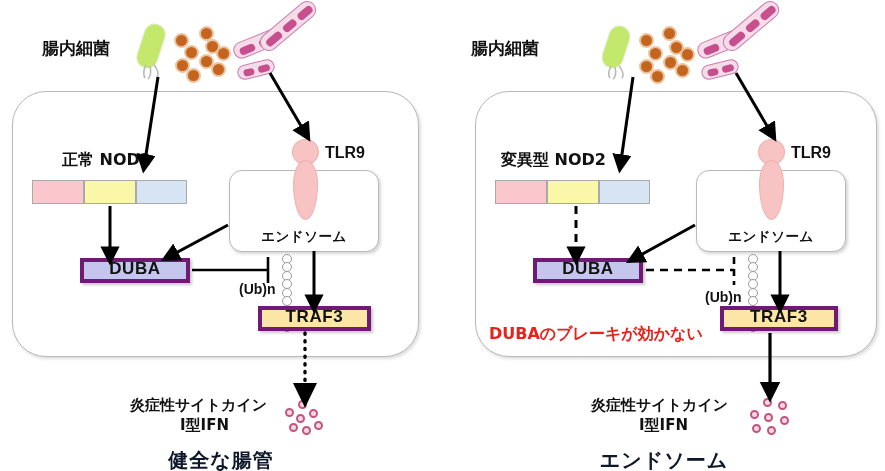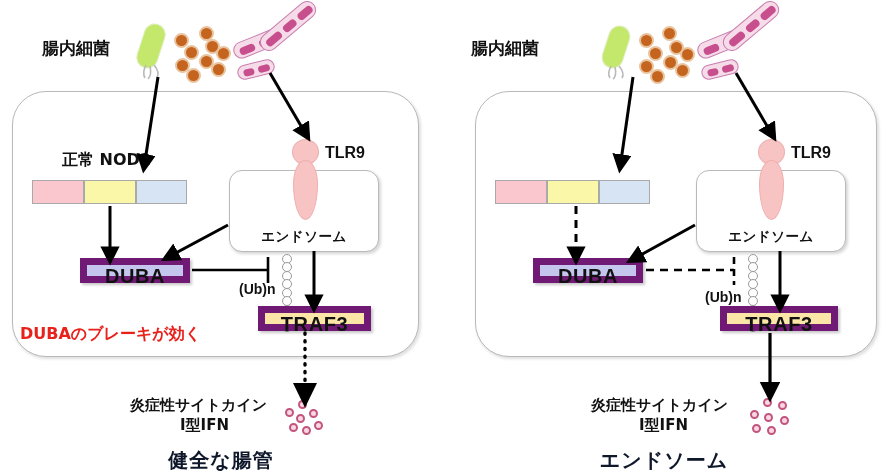--- a/index.html
+++ b/index.html
@@ -45,23 +45,23 @@
     font-family:"DejaVu Sans","Liberation Sans",sans-serif;
   }
 
   
   .nod2{position:absolute;display:flex;height:24px;}
   .nod2 .seg{height:100%;border:1px solid #a9a9a9;box-sizing:border-box;}
   .nod2 .seg+.seg{border-left:1px solid #a9a9a9;}
 
   
   .pbox{
-    position:absolute;display:flex;align-items:flex-start;justify-content:center;
-    border:7px solid #701a75;box-sizing:border-box;
-    font-size:20px;font-weight:700;color:#111;letter-spacing:.6px;
+    position:absolute;display:flex;align-items:flex-end;justify-content:center;
+    border:4px solid #701a75;box-sizing:border-box;
+    font-size:17px;font-weight:700;color:#111;letter-spacing:.6px;
     box-shadow:1.5px 1.8px 2.6px rgba(0,0,0,0.22);
   }
 
   
   .tlr9-head,.tlr9-body{
     position:absolute;background:#f7c3c3;border:1px solid #f0aeae;
   }
   .tlr9-head{border-radius:50%;}
   .tlr9-body{border-radius:48% 48% 50% 50%/40% 40% 60% 60%;}
 
@@ -171,21 +171,20 @@
         <i></i>
         <i></i>
         <i></i>
         <i></i>
     </div>
 
     <div class="pbox" style="left:258px;top:291px;width:113px;height:25px;background:#fbe6a8;">
       <span>TRAF3</span>
     </div>
 
-    <div class="lbl jp red" style="left:20px;top:309px;font-size:16px;">DUBAのブレーキが効く</div>
 
     <div class="lbl jp" style="left:130px;top:381px;font-size:15px;">炎症性サイトカイン</div>
     <div class="lbl jp" style="left:180px;top:401px;font-size:15px;">I型IFN</div>
 
     <div class="cyto" style="left:284px;top:385px;width:44px;height:36px;">
       <i style="left:14px;top:0px;"></i>
       <i style="left:1px;top:8px;"></i>
       <i style="left:25px;top:9px;"></i>
       <i style="left:12px;top:14px;"></i>
       <i style="left:30px;top:21px;"></i>
@@ -258,20 +257,21 @@
         </div>
         <div class="prod" style="left:258px;top:47px;width:38px;height:15px;transform:rotate(-14deg);">
           <b style="left:5px;top:4px;width:11px;height:7px;"></b>
           <b style="left:20px;top:4px;width:12px;height:7px;"></b>
         </div>
       </div>
     </div>
 
     <div class="cell" style="left:32px;top:76px;width:400px;height:264px;"></div>
 
+    <div class="lbl jp" style="left:58px;top:135px;font-size:16px;">変異型 NOD2</div>
     <div class="nod2" style="left:52px;top:165px;width:155px;">
       <div class="seg" style="width:52px;background:#fac7ce;"></div>
       <div class="seg" style="width:52px;background:#fbf7a8;"></div>
       <div class="seg" style="width:51px;background:#d6e4f3;"></div>
     </div>
 
     <div class="endosome" style="left:253px;top:155px;width:148px;height:80px;">
       <div class="endosome-label jp">エンドソーム</div>
     </div>
     <div class="tlr9-head" style="left:315px;top:124px;width:25px;height:24px;"></div>
@@ -293,20 +293,21 @@
         <i></i>
         <i></i>
         <i></i>
         <i></i>
     </div>
 
     <div class="pbox" style="left:277px;top:291px;width:118px;height:25px;background:#fbe6a8;">
       <span>TRAF3</span>
     </div>
 
+    <div class="lbl jp red" style="left:46px;top:309px;font-size:16px;">DUBAのブレーキが効かない</div>
 
     <div class="lbl jp" style="left:148px;top:381px;font-size:15px;">炎症性サイトカイン</div>
     <div class="lbl jp" style="left:196px;top:401px;font-size:15px;">I型IFN</div>
 
     <div class="cyto" style="left:305px;top:383px;width:46px;height:38px;">
       <i style="left:15px;top:0px;"></i>
       <i style="left:30px;top:3px;"></i>
       <i style="left:2px;top:12px;"></i>
       <i style="left:16px;top:15px;"></i>
       <i style="left:32px;top:18px;"></i>

